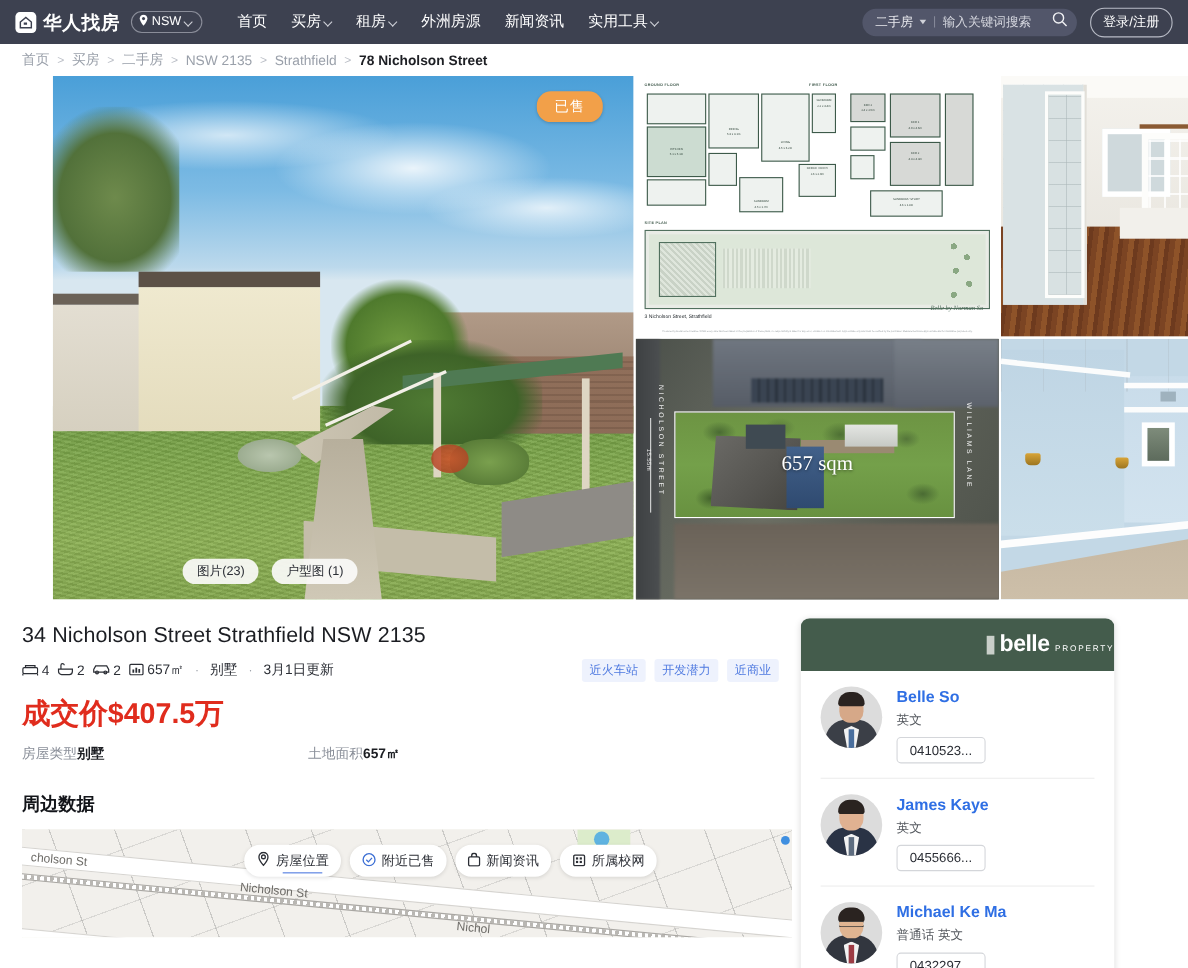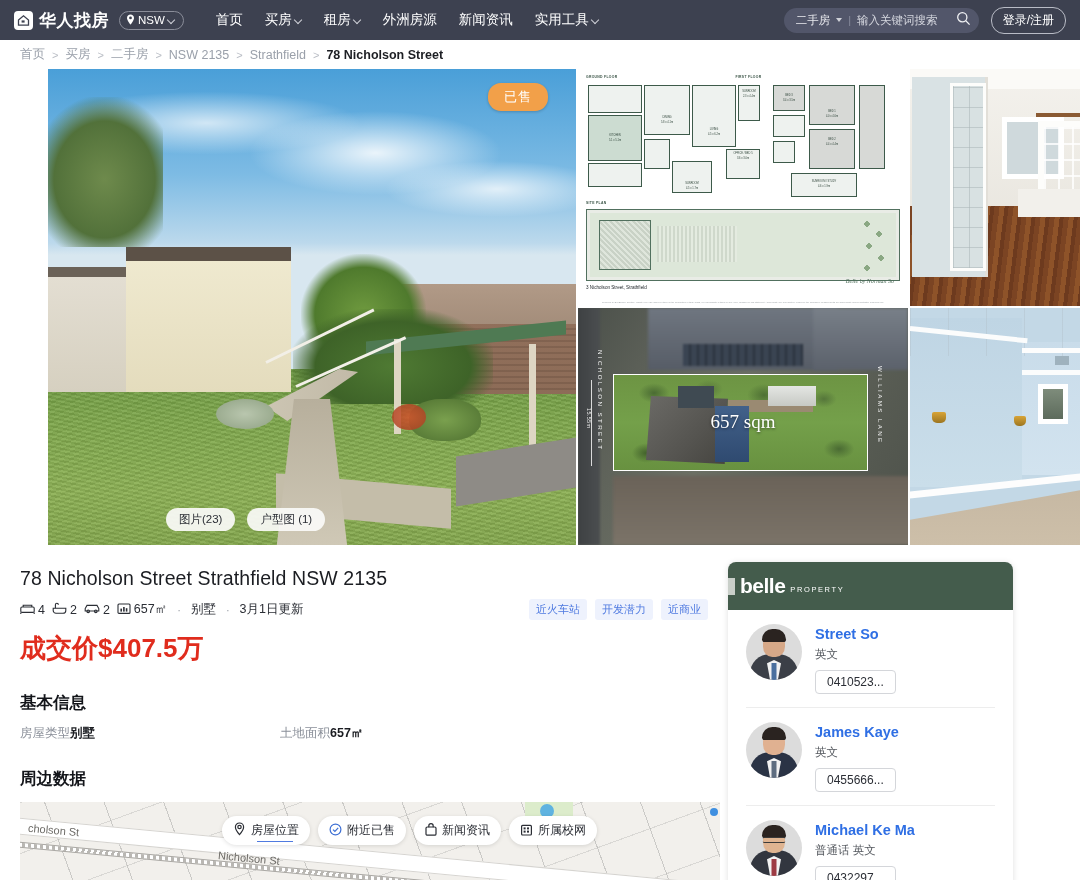--- a/index.html
+++ b/index.html
@@ -529,21 +529,21 @@
   }
 
   
   .right-col { width: 352px; padding: 17px 22px 0 0; }
   .agent-card {
     width: 285px; border-radius: 8px; overflow: hidden;
     box-shadow: 0 1px 6px rgba(0,0,0,.13); background: #ffffff;
   }
   .agent-head {
     height: 48px; background: #445c4c; display: flex; align-items: center;
-    justify-content: flex-start; gap: 5px;
+    justify-content: flex-end; gap: 5px;
   }
   .belle-bar { width: 7px; height: 17px; background: #c9cfc9; }
   .belle-name {
     color: #ffffff; font-size: 21px; font-weight: bold; letter-spacing: -.5px;
   }
   .belle-sub {
     color: #ffffff; font-size: 7.5px; letter-spacing: 1.6px; margin-top: 6px;
   }
   .agent-list { padding: 0 18px; }
   .agent-row {
@@ -843,21 +843,21 @@
           <div class="bed-carpet"></div>
         </div>
       </div>
     </div>
   </div>
 </div>
 
 <div class="content">
 
   <div class="left-col">
-    <div class="title">78 Nicholson Street Strathfield NSW 2135</div>
+    <div class="title">34 Nicholson Street Strathfield NSW 2135</div>
 
     <div class="spec-row">
       <span class="spec">
         <span>
           <svg width="15" height="13" viewBox="0 0 15 13">
               <rect x="0.8" y="5" width="13.4" height="5.4" rx="1.2" fill="none" stroke="#2b2e35" stroke-width="1.1"></rect>
               <path d="M3.2 5V3.2h8.6V5" fill="none" stroke="#2b2e35" stroke-width="1.1"></path>
               <line x1="0.8" y1="10.4" x2="0.8" y2="12" stroke="#2b2e35" stroke-width="1.1"></line>
               <line x1="14.2" y1="10.4" x2="14.2" y2="12" stroke="#2b2e35" stroke-width="1.1"></line>
             </svg>
@@ -901,21 +901,20 @@
 
       <span class="tags">
         <span class="tag">近火车站</span>
         <span class="tag">开发潜力</span>
         <span class="tag">近商业</span>
       </span>
     </div>
 
     <div class="price">成交价$407.5万</div>
 
-    <div class="sec-title">基本信息</div>
     <div class="info-grid">
       <div class="info-item first">
         <span class="info-k">房屋类型</span>
         <span class="info-v">别墅</span>
       </div>
       <div class="info-item">
         <span class="info-k">土地面积</span>
         <span class="info-v">657㎡</span>
       </div>
     </div>
@@ -991,21 +990,21 @@
 
         <div class="agent-row">
           <div class="avatar">
             <div class="av-body" style="background:#3b3f47"></div>
             <div class="av-shirt"></div>
             <div class="av-tie" style="background:#4a6f9e"></div>
             <div class="av-head" style="background:#d6a888"></div>
             <div class="av-hair"></div>
           </div>
           <div class="agent-info">
-            <div class="agent-name">Street So</div>
+            <div class="agent-name">Belle So</div>
             <div class="agent-lang">英文</div>
             <div class="agent-phone">0410523...</div>
           </div>
         </div>
 
         <div class="agent-row">
           <div class="avatar">
             <div class="av-body" style="background:#2a3345"></div>
             <div class="av-shirt"></div>
             <div class="av-tie" style="background:#5e6d80"></div>

